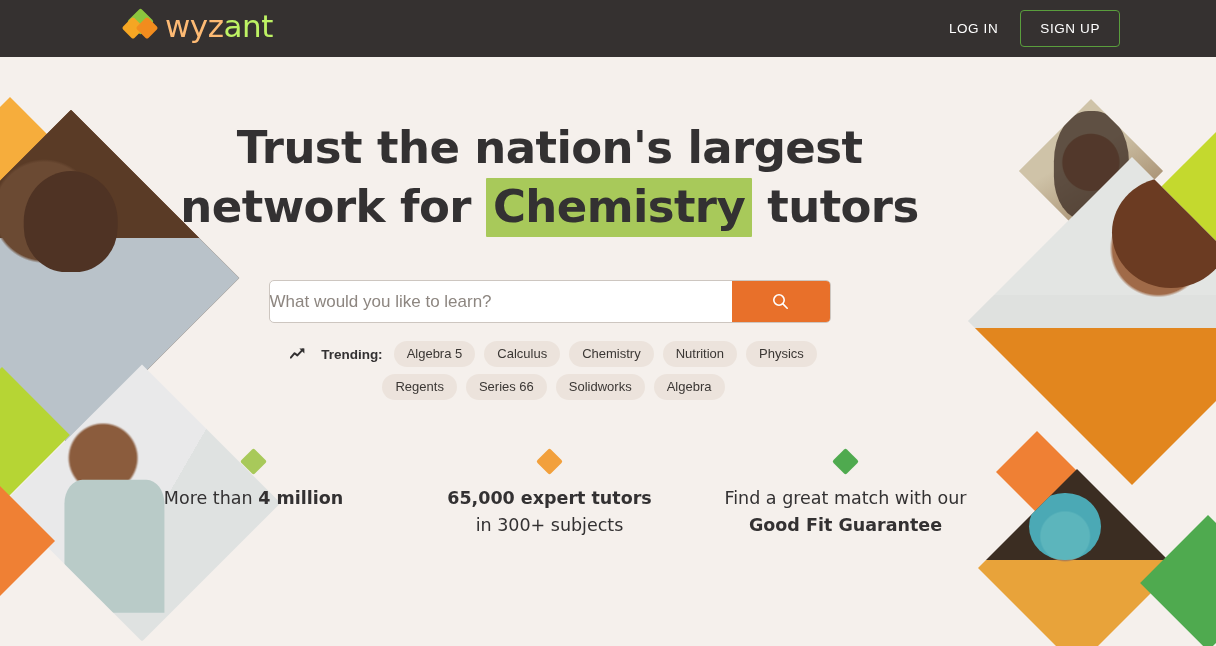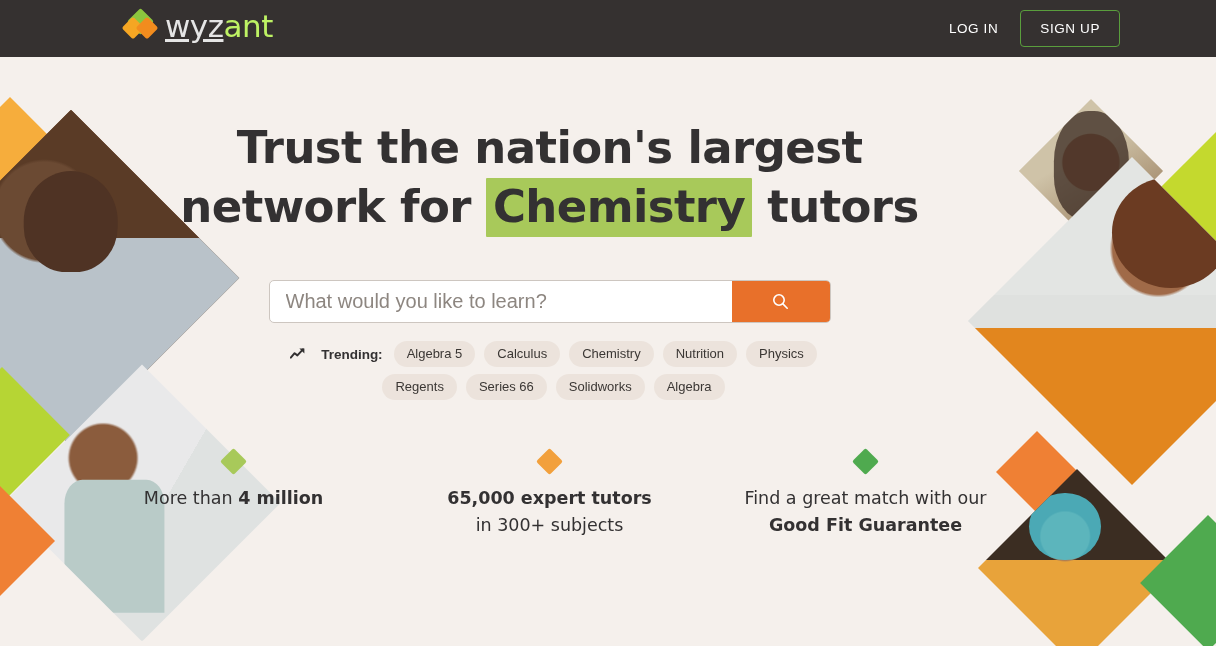--- a/index.html
+++ b/index.html
@@ -39,21 +39,21 @@
   .logo-mark .d-orange {
     position: absolute; left: 15px; top: 8px;
     width: 16px; height: 16px; background: #f28c1e;
     transform: rotate(45deg); border-radius: 2px;
   }
   .logo-text {
     font-size: 31px; font-weight: 400; letter-spacing: -0.5px;
     line-height: 1; white-space: nowrap;
     font-family: "DejaVu Sans", sans-serif;
   }
-  .logo-text .w1 { color: #e5e5e5; text-decoration: underline; }
+  .logo-text .w1 { color: #fdba74; }
   .logo-text .w2 { color: #bef264; }
 
   .header-actions {
     position: absolute; right: 96px; top: 0;
     height: 57px; display: flex; align-items: center; gap: 22px;
   }
   .login-link {
     color: #ffffff; font-size: 13.5px; letter-spacing: 0.6px;
     font-weight: 400; text-decoration: none; cursor: pointer;
     background: none; border: none; font-family: "Liberation Sans", sans-serif;
@@ -166,21 +166,21 @@
     margin-top: 44px;
     display: flex; justify-content: center;
   }
   .search-box {
     display: flex; width: 562px; height: 43px;
     border: 1px solid #cdc6c0; border-radius: 5px;
     background: #ffffff; overflow: hidden;
   }
   .search-input {
     flex: 1; border: none; outline: none; background: transparent;
-    padding: 0 16px; font-size: 20px; color: #c2410c;
+    padding: 0 0; font-size: 17px; color: #c2410c;
     font-family: "Liberation Sans", sans-serif;
   }
   .search-input::placeholder { color: #8d8680; }
   .search-submit {
     width: 98px; background: #e8702a; border: none; cursor: pointer;
     display: flex; align-items: center; justify-content: center;
   }
   .search-submit svg { display: block; }
 
   .trending {
@@ -201,21 +201,21 @@
     background: #ece3dc; color: #3b3734;
     border: none; border-radius: 13px;
     padding: 5px 13px 6px; font-size: 13px;
     cursor: pointer; white-space: nowrap;
     font-family: "Liberation Sans", sans-serif;
   }
 
   .stats {
     margin-top: 52px;
     display: flex; justify-content: center;
-    gap: 54px;
+    gap: 34px;
   }
   .stat { width: 262px; text-align: center; }
   .stat-dia {
     width: 19px; height: 19px; transform: rotate(45deg);
     margin: 0 auto 14px; border-radius: 2px;
   }
   .stat-line {
     font-family: "DejaVu Sans", sans-serif;
     font-size: 17.5px; color: #333132;
     line-height: 1.55; white-space: nowrap;

